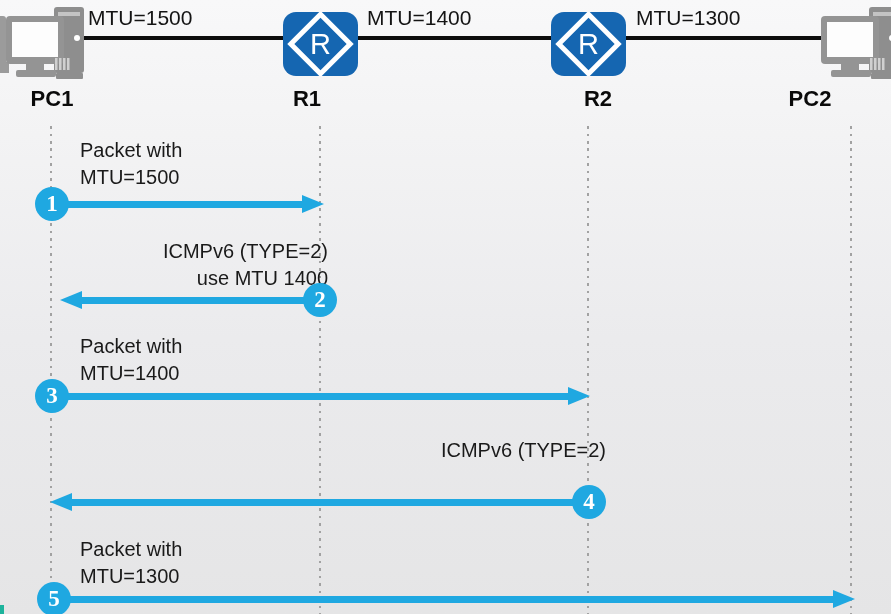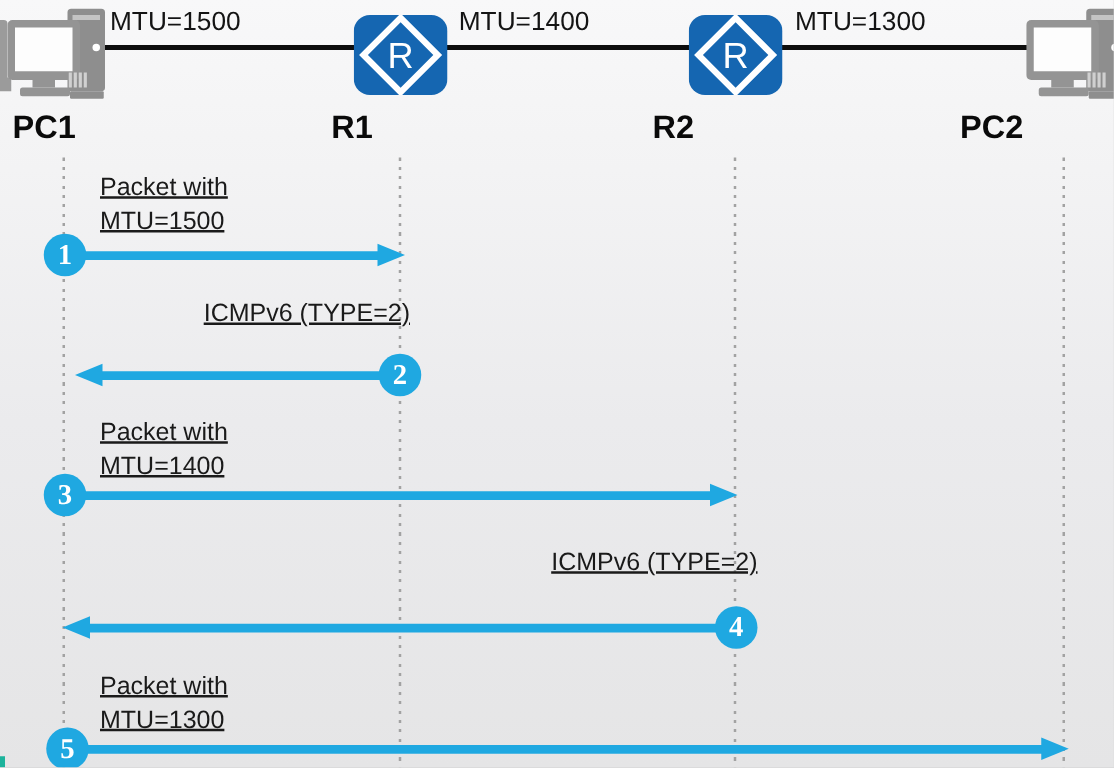--- a/index.html
+++ b/index.html
@@ -11,32 +11,32 @@
   }
   
   .link-line{position:absolute;left:66px;top:36px;width:766px;height:4px;background:#0d0d0d;z-index:1;}
   .mtu-label{position:absolute;top:6px;font-size:21px;color:#141414;z-index:3;white-space:nowrap;}
   #mtu1{left:88px;} #mtu2{left:367px;} #mtu3{left:636px;}
   .dev-icon{position:absolute;z-index:2;}
   #pc1-icon{left:6px;top:6px;}
   #pc2-icon{left:821px;top:6px;}
   #r1-icon{left:283px;top:12px;}
   #r2-icon{left:551px;top:12px;}
-  .dev-label{position:absolute;top:86px;width:84px;text-align:left;font-size:26px;font-weight:bold;color:#0a0a0a;z-index:3;}
-  #pc1-label{left:10px;} #r1-label{left:265px;} #r2-label{left:522px;} #pc2-label{left:768px;}
+  .dev-label{position:absolute;top:86px;width:84px;text-align:center;font-size:22px;font-weight:bold;color:#0a0a0a;z-index:3;}
+  #pc1-label{left:10px;} #r1-label{left:265px;} #r2-label{left:556px;} #pc2-label{left:768px;}
   .edge-bar{position:absolute;left:0;top:16px;width:6px;height:50px;background:#9b9b9b;border-radius:0 3px 3px 0;z-index:2;}
   .edge-foot{position:absolute;left:0;top:62px;width:9px;height:11px;background:#9b9b9b;z-index:2;}
   
   .lifeline{
     position:absolute;top:126px;height:488px;width:2px;z-index:1;
     background-image:repeating-linear-gradient(to bottom,#a2a2a2 0px,#a2a2a2 2.5px,transparent 2.5px,transparent 7.5px);
   }
   #life-pc1{left:50px;} #life-r1{left:319px;} #life-r2{left:587px;} #life-pc2{left:850px;}
   
-  .m-text{position:absolute;font-size:20px;line-height:27px;color:#1a1a1a;white-space:nowrap;z-index:4;text-decoration:underline;}
+  .m-text{position:absolute;font-size:20px;line-height:27px;color:#1a1a1a;white-space:nowrap;z-index:4;}
   .m-text.right{text-align:right;}
   #t1{left:80px;top:137px;}
   #t2{right:591px;top:238px;}
   #t3{left:80px;top:333px;}
   #t4{right:313px;top:437px;}
   #t5{left:80px;top:536px;}
   .arrow{position:absolute;height:18px;z-index:5;}
   .arrow .shaft{position:absolute;top:5.5px;height:7px;background:#1fa8e1;border-radius:2px;}
   .arrow.dir-right .shaft{left:0;right:16px;}
   .arrow.dir-left  .shaft{left:16px;right:0;}
@@ -132,20 +132,21 @@
     <div>MTU=1500</div>
   </div>
   <div class="arrow dir-right" id="a1">
     <div class="shaft"></div>
     <div class="head"></div>
   </div>
   <div class="badge" id="b1">1</div>
 
   <div class="m-text right" id="t2">
     <div>ICMPv6 (TYPE=2)</div>
+    <div>use MTU 1400</div>
   </div>
   <div class="arrow dir-left" id="a2">
     <div class="shaft"></div>
     <div class="head"></div>
   </div>
   <div class="badge" id="b2">2</div>
 
   <div class="m-text" id="t3">
     <div>Packet with</div>
     <div>MTU=1400</div>

